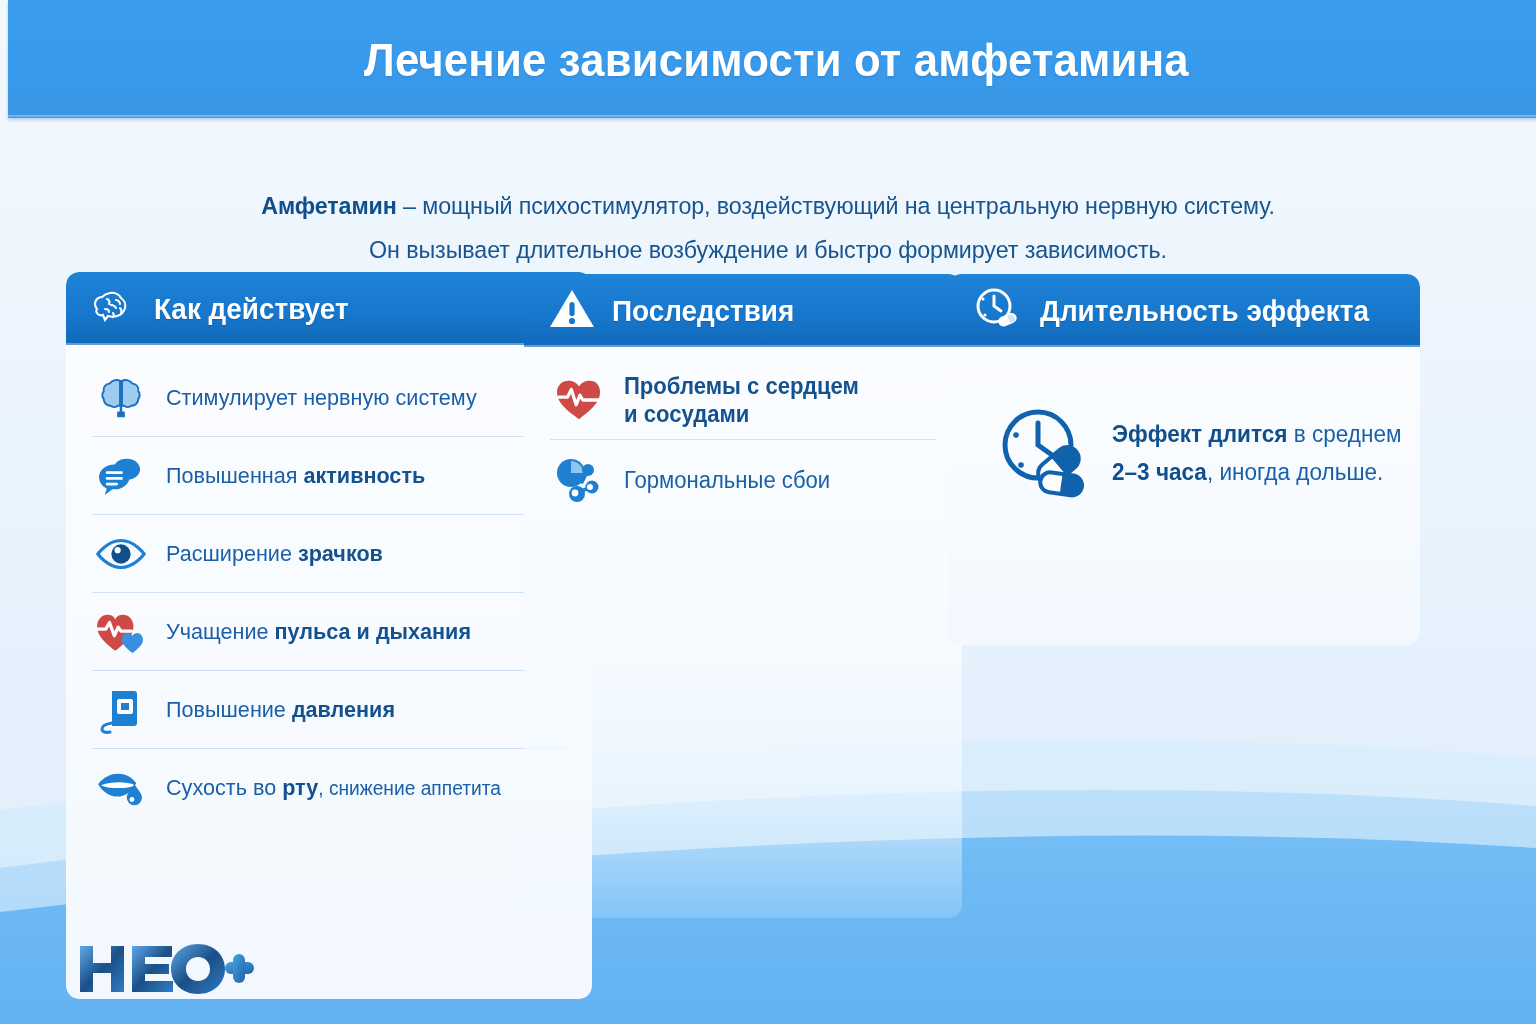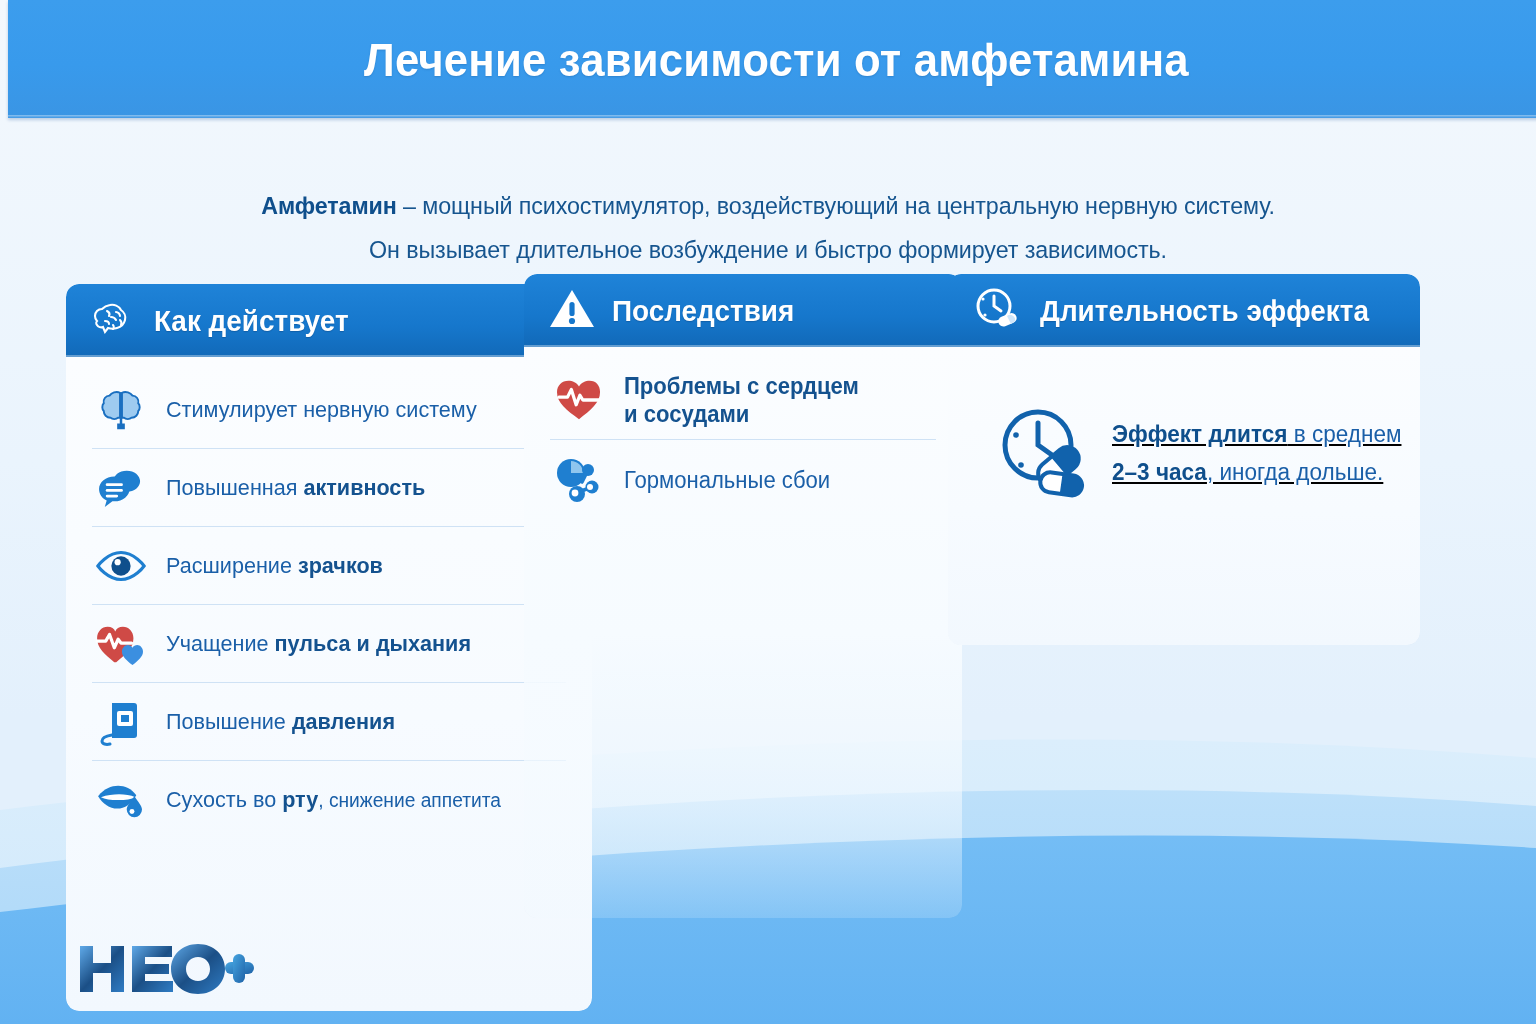--- a/index.html
+++ b/index.html
@@ -92,31 +92,31 @@
     transform-origin: left center;
     text-shadow: 0 1px 1px rgba(5,50,100,.3);
     white-space: nowrap;
   }
   .card-body {
     background: linear-gradient(180deg, #fbfdff 0%, #f7fbff 55%, #f2f8fe 100%);
     border-radius: 0 0 13px 13px;
     box-shadow: 0 3px 9px rgba(40,100,170,.13);
   }
 
-  #card-how  { left: 66px;  top: 284px; width: 526px; }
+  #card-how  { left: 66px;  top: 272px; width: 526px; }
   #card-how .card-body { height: 654px; padding: 14px 26px 0 26px; }
 
   #card-cons { left: 524px; top: 274px; width: 438px; }
   #card-cons .card-body { height: 571px; padding: 14px 26px 0 26px;
     background: linear-gradient(180deg, #fbfdff 0%, #f6fbff 50%, rgba(244,250,255,.60) 78%, rgba(240,249,255,.18) 100%);
     box-shadow: 0 3px 9px rgba(40,100,170,.08);
   }
 
   #card-dur  { left: 948px; top: 274px; width: 472px; }
-  #card-dur .card-body { height: 298px; padding: 4px; text-decoration: underline; }
+  #card-dur .card-body { height: 298px; padding: 4px; }
 
   
   .row {
     display: flex;
     align-items: center;
     gap: 16px;
     min-height: 78px;
     border-bottom: 1px solid #cfe2f5;
     padding: 4px 0;
   }

